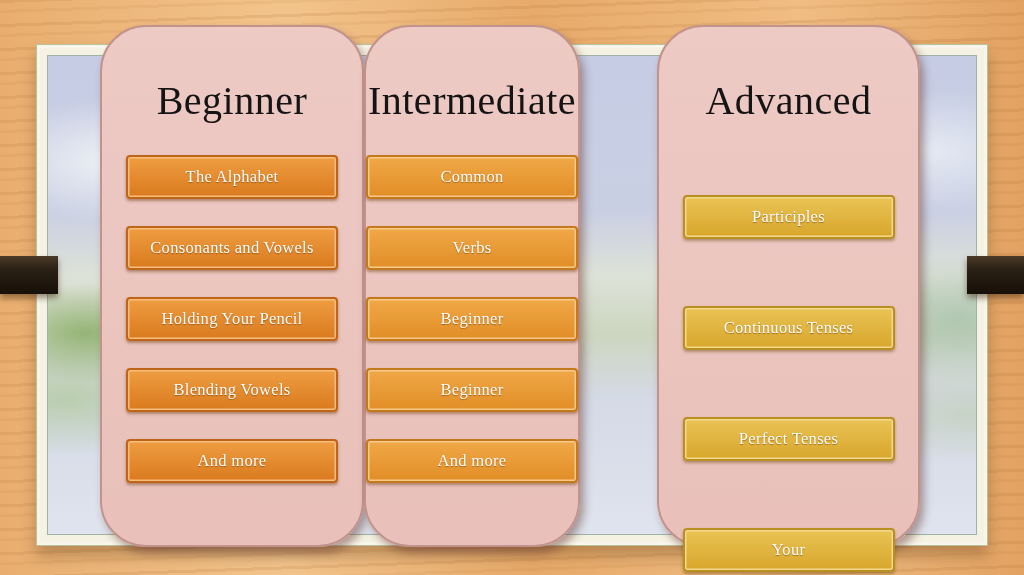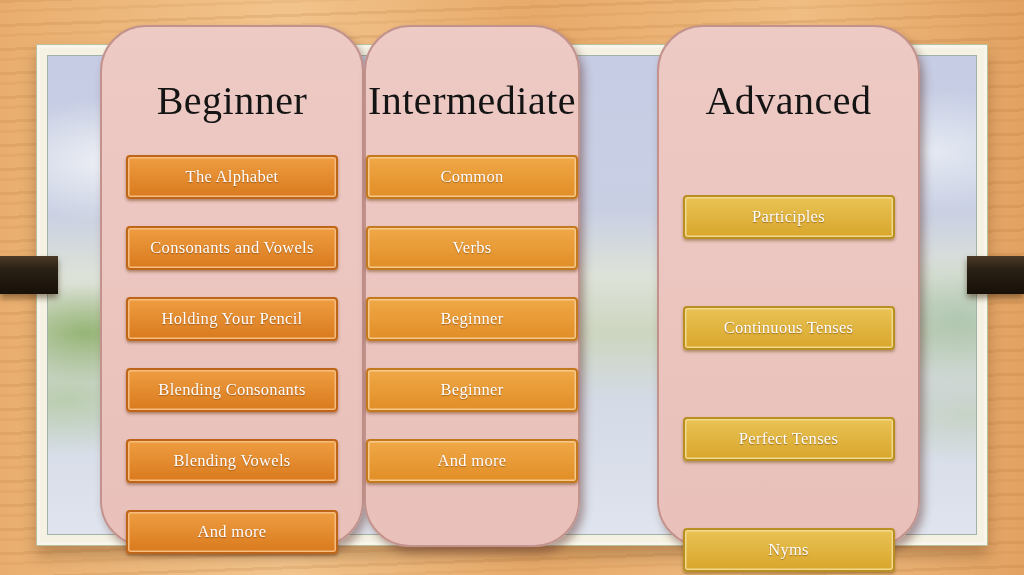--- a/index.html
+++ b/index.html
@@ -117,21 +117,20 @@
 
 <div class="clamp left"></div>
 <div class="clamp right"></div>
 
 <section class="panel p0">
   <h2 class="title">Beginner</h2>
   <div class="btns">
     <div class="btn c0">The Alphabet</div>
     <div class="btn c0">Consonants and Vowels</div>
     <div class="btn c0">Holding Your Pencil</div>
-    <div class="btn c0">Blending Consonants</div>
     <div class="btn c0">Blending Vowels</div>
     <div class="btn c0">And more</div>
   </div>
 </section>
 
 <section class="panel p1">
   <h2 class="title">Intermediate</h2>
   <div class="btns">
     <div class="btn c1">Common</div>
     <div class="btn c1">Verbs</div>
@@ -140,16 +139,16 @@
     <div class="btn c1">And more</div>
   </div>
 </section>
 
 <section class="panel p2">
   <h2 class="title">Advanced</h2>
   <div class="btns">
     <div class="btn c2">Participles</div>
     <div class="btn c2">Continuous Tenses</div>
     <div class="btn c2">Perfect Tenses</div>
-    <div class="btn c2">Nyms</div>
+    <div class="btn c2">Your</div>
     <div class="btn c2">And more</div>
   </div>
 </section>
 
 </body></html>

